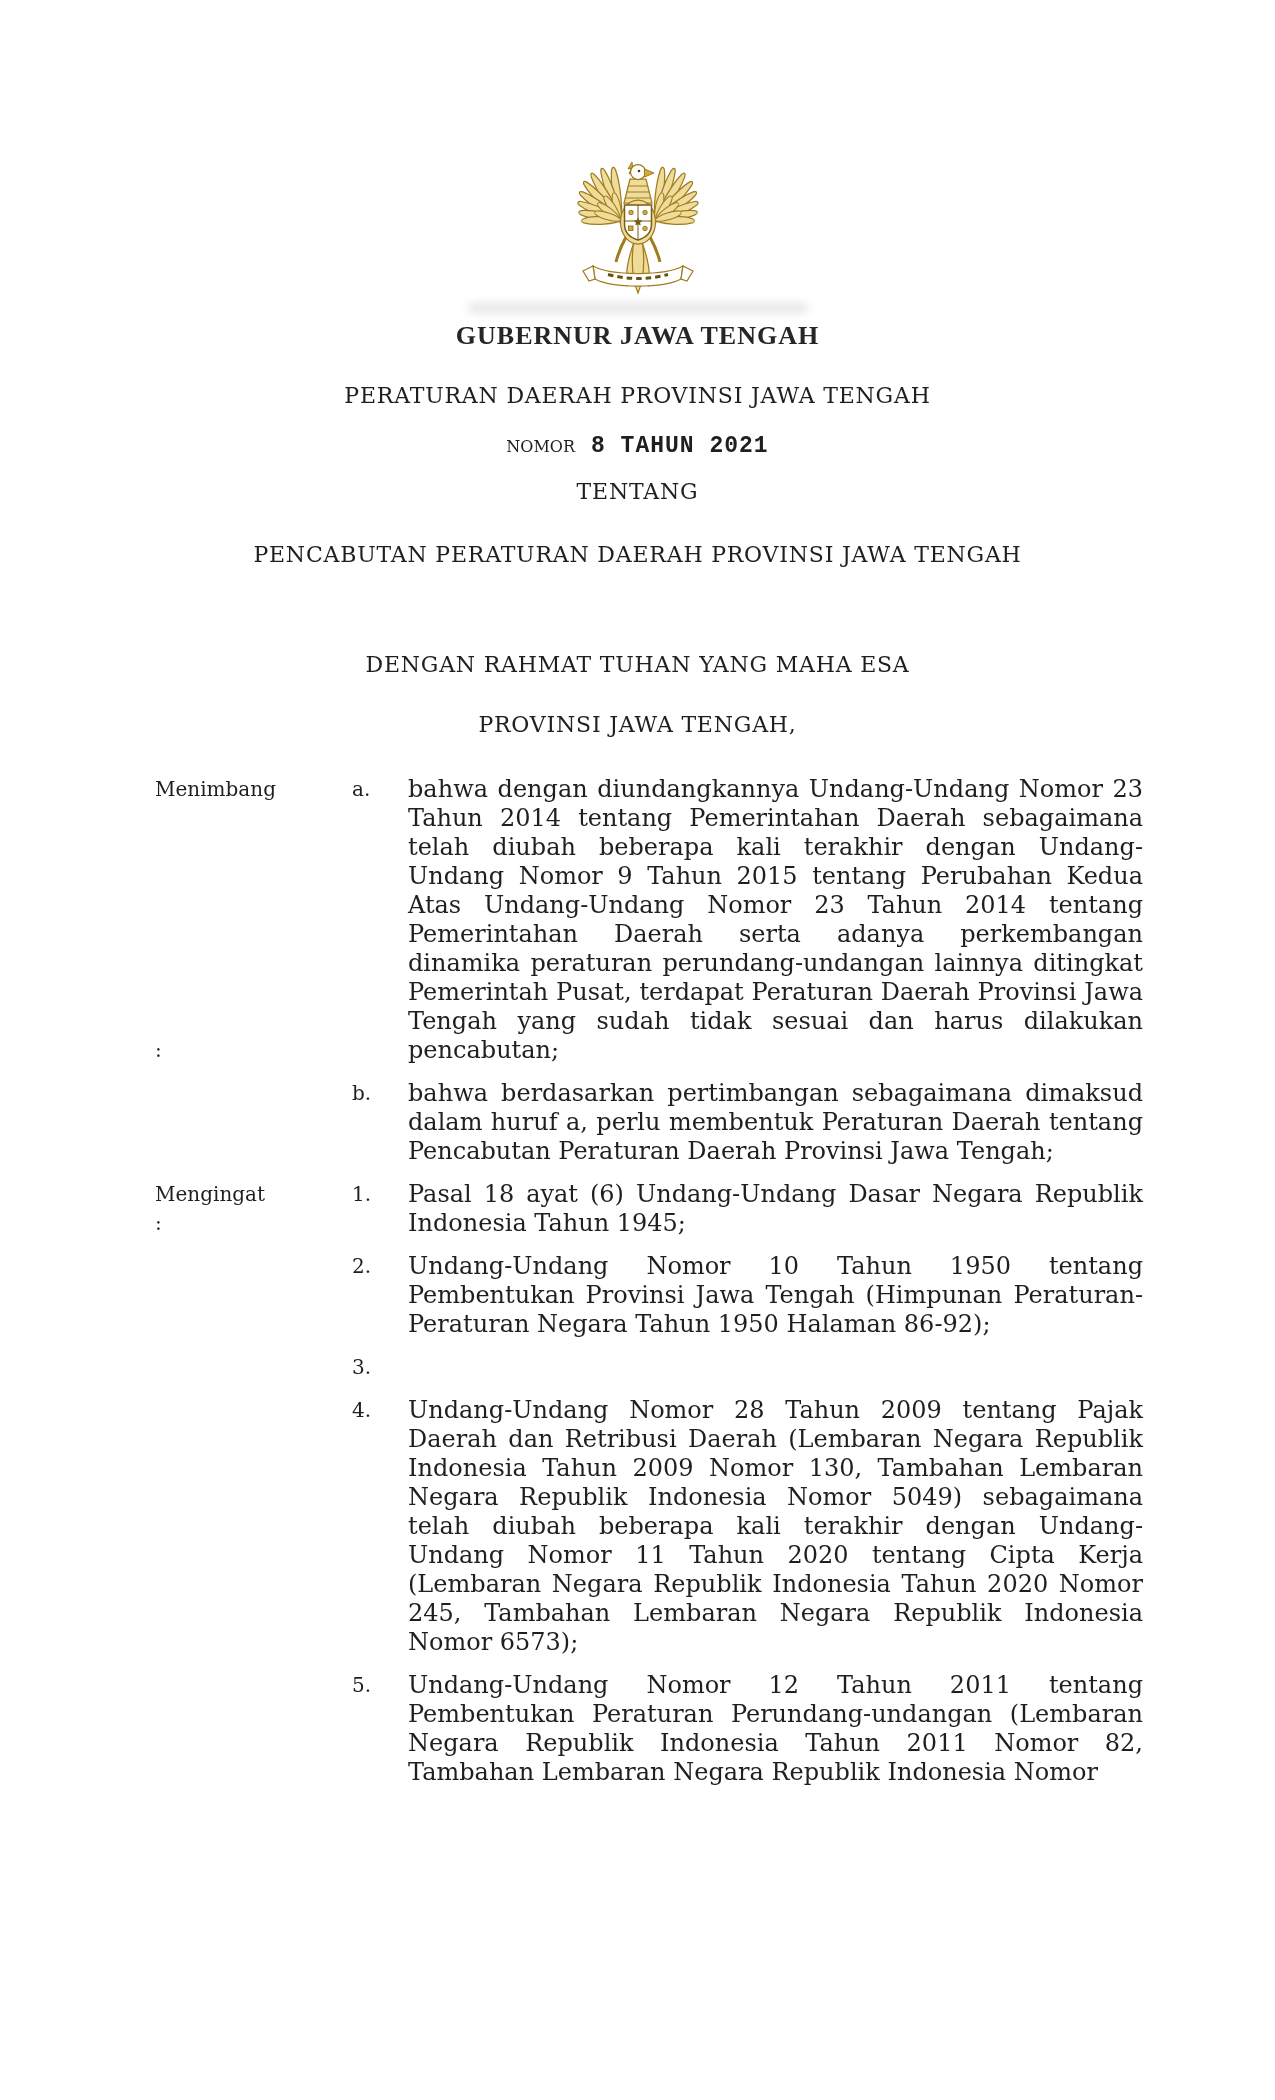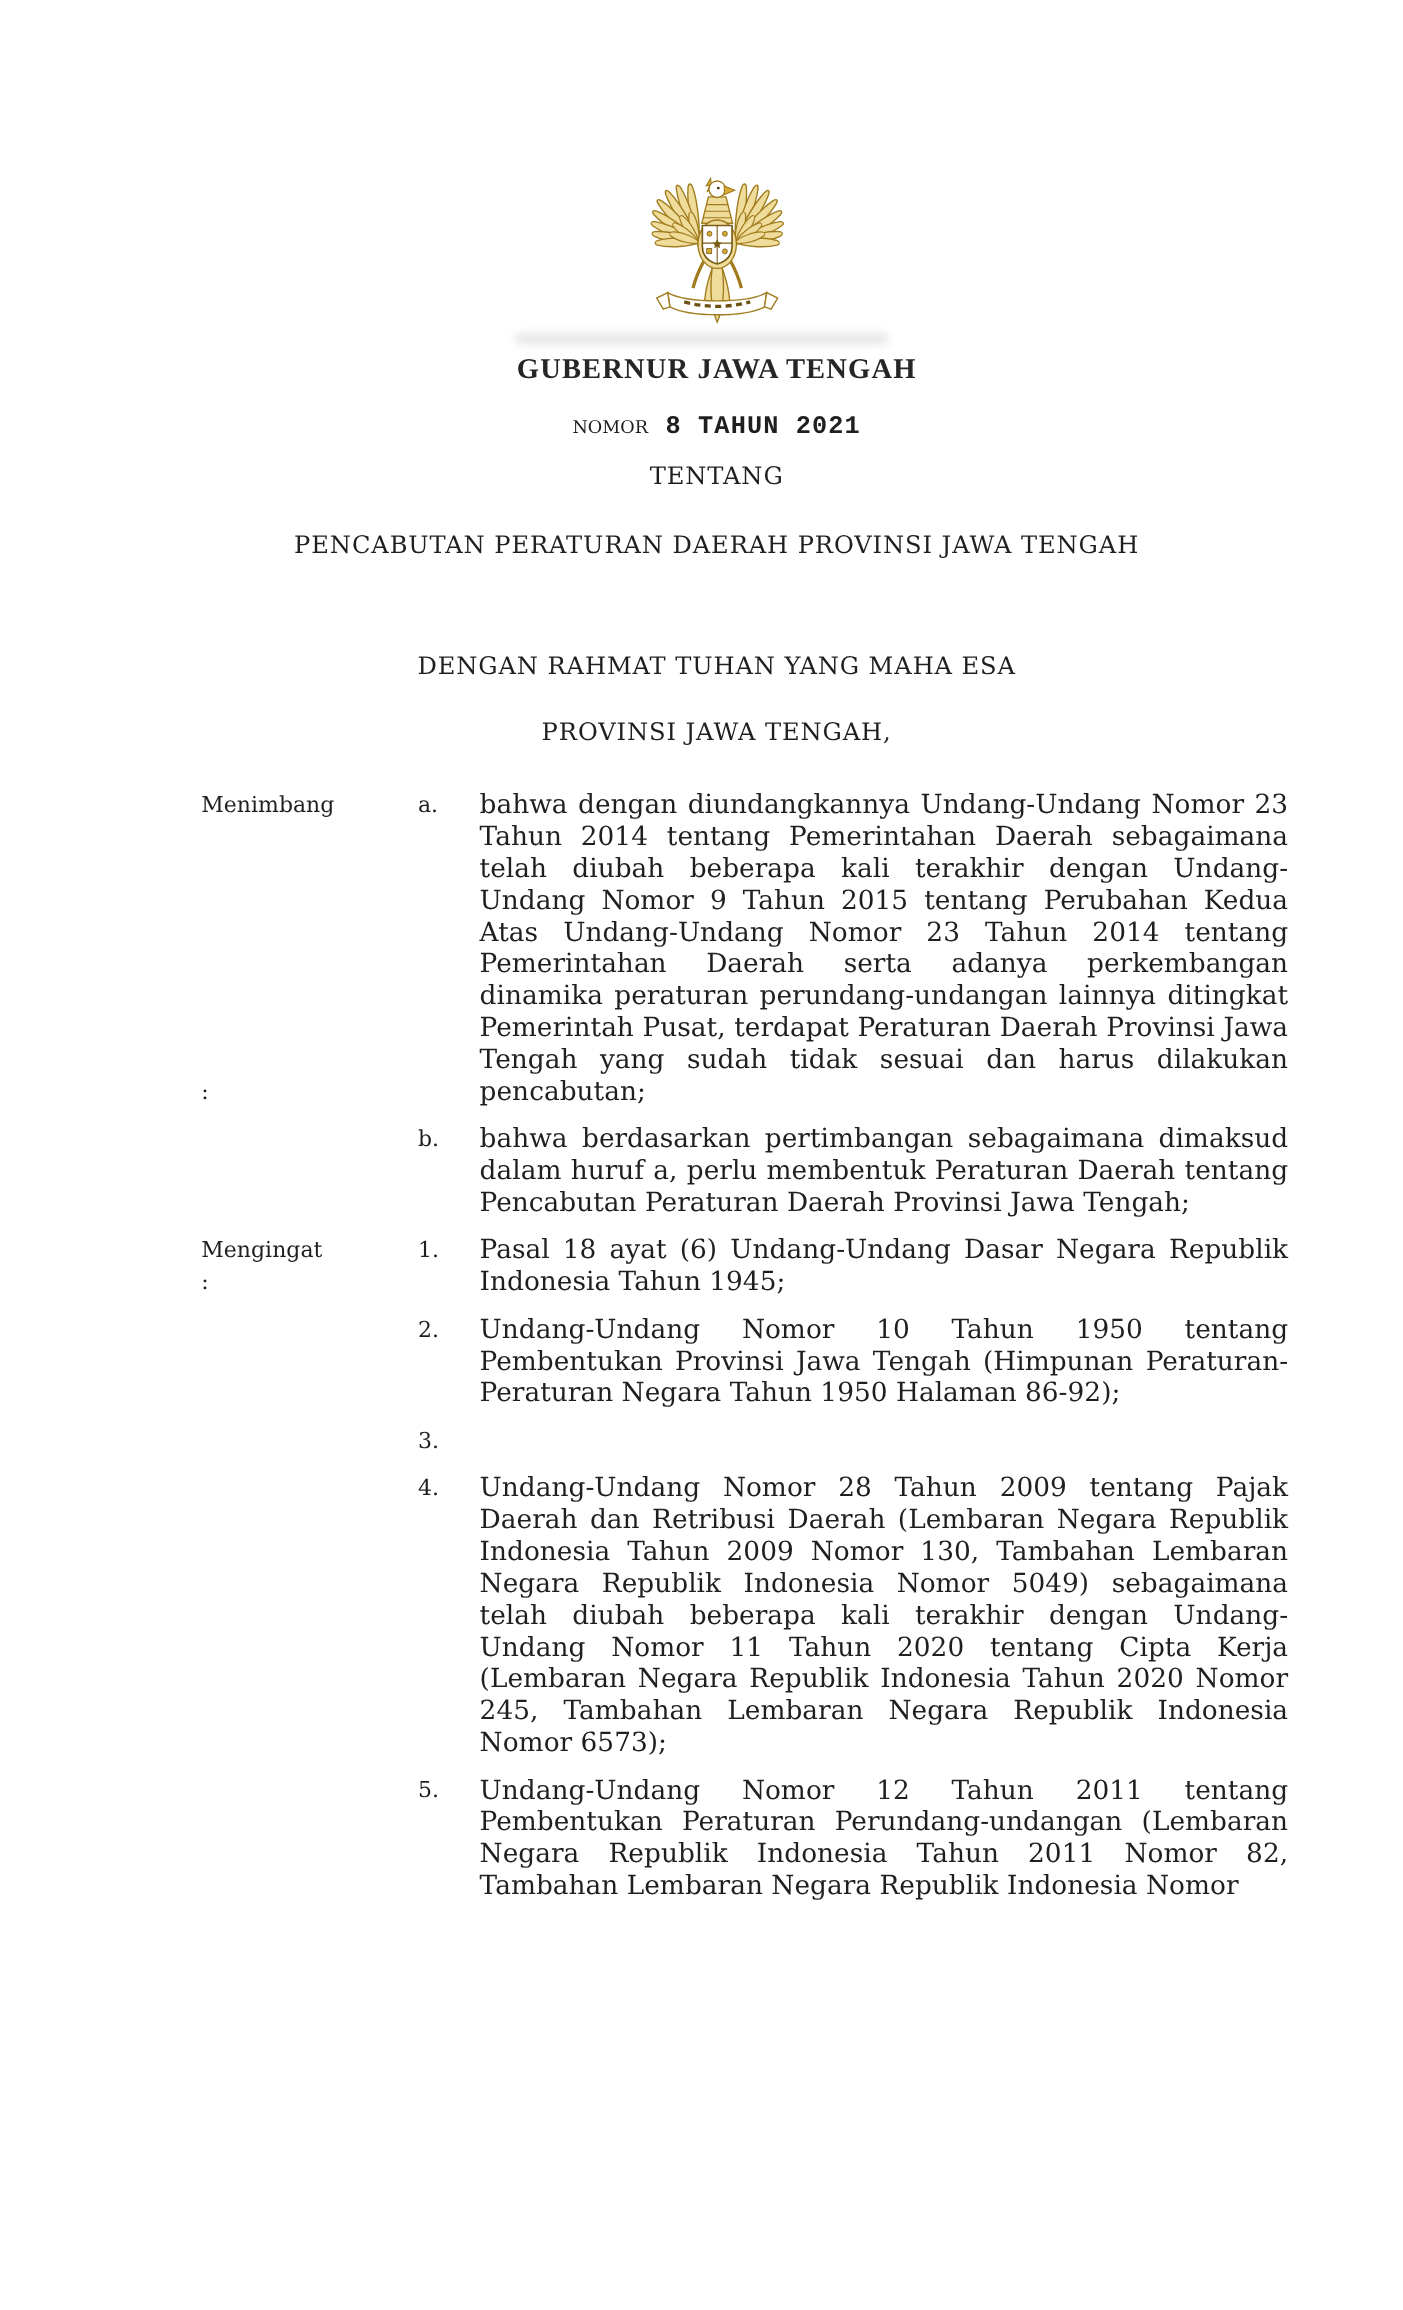--- a/index.html
+++ b/index.html
@@ -13,21 +13,20 @@
   *{box-sizing:border-box;}
   html,body{margin:0;padding:0;background:#ffffff;}
   .page{
     position:relative;
     width:1275px;height:2100px;
     margin:0 auto;
     background:var(--paper);
     color:var(--ink);
     font-family:"DejaVu Serif","Liberation Serif",serif;
     overflow:hidden;
-    padding-left:28px;
   }
   .emblem-wrap{
     width:150px;height:164px;
     margin:146px auto 0 auto;
   }
   .emblem-wrap svg{display:block;width:150px;height:164px;}
   .scan-smudge{
     position:absolute;
     top:303px;left:50%;
     transform:translateX(-50%);
@@ -158,20 +157,21 @@
       <path d="M60,238 L40,248 L52,268 L64,264 Z" fill="#ffffff" stroke="var(--gold-dark)" stroke-width="2.5"></path>
       <path d="M240,238 L260,248 L248,268 L236,264 Z" fill="#ffffff" stroke="var(--gold-dark)" stroke-width="2.5"></path>
       <path d="M90,255 q60,16 120,0" stroke="#6b5212" stroke-width="6" stroke-dasharray="11 8" fill="none"></path>
     </svg>
   </div>
 
   <div class="scan-smudge"></div>
 
   <div class="letterhead">GUBERNUR JAWA TENGAH</div>
 
+  <div class="hline title">PERATURAN DAERAH PROVINSI JAWA TENGAH</div>
 
   <div class="nomor">
     <span>NOMOR</span>
     <span class="nomor-value">8 TAHUN 2021</span>
   </div>
 
   <div class="hline tentang">TENTANG</div>
 
   <div class="hline subject">PENCABUTAN PERATURAN DAERAH PROVINSI JAWA TENGAH</div>
 

